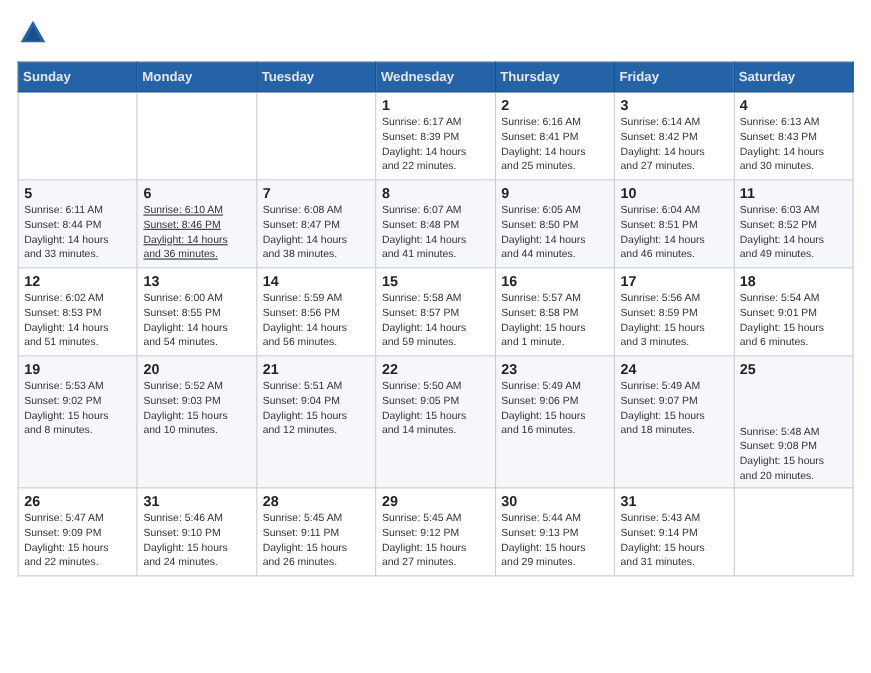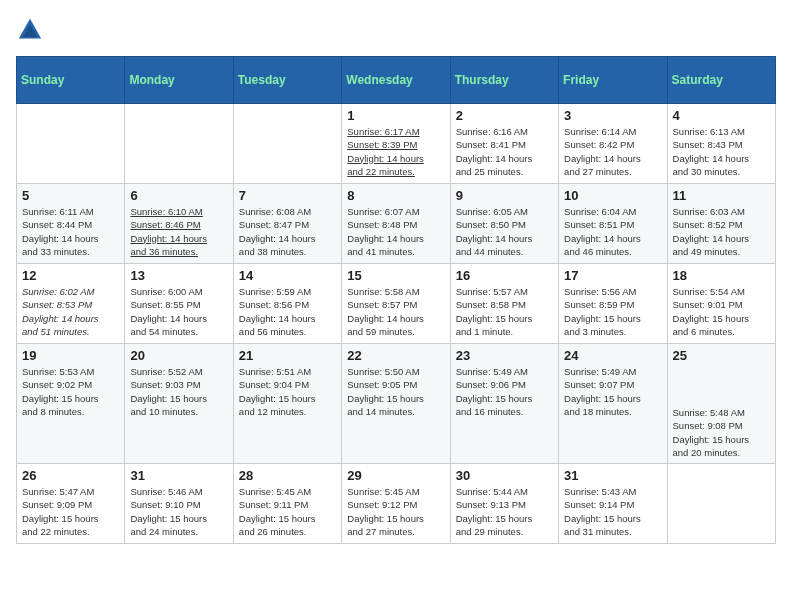--- a/index.html
+++ b/index.html
@@ -54,24 +54,24 @@
       color: #333;
       margin-top: 2px;
     }
     table {
       width: 100%;
       border-collapse: collapse;
       table-layout: fixed;
     }
     thead th {
       background-color: #2563a8;
-      color: #86efac;
+      color: #e5e5e5;
       font-size: 12px;
       font-weight: bold;
-      padding: 16px 4px;
+      padding: 6px 4px;
       text-align: left;
       border: 1px solid #1a4f8a;
     }
     tbody td {
       border: 1px solid #ccc;
       vertical-align: top;
       padding: 4px 5px;
       height: 80px;
       font-size: 10px;
       color: #222;
@@ -128,21 +128,21 @@
         <th>Saturday</th>
       </tr>
   </thead>
   <tbody id="calendar-body">
   <tr>
         <td class="empty-cell"></td>
         <td class="empty-cell"></td>
         <td class="empty-cell"></td>
         <td>
           <span class="day-num">1</span>
-          <div class="day-info" style="white-space: pre-line; text-decoration: underline;">Sunrise: 6:17 AM
+          <div class="day-info" style="white-space: pre-line;">Sunrise: 6:17 AM
 Sunset: 8:39 PM
 Daylight: 14 hours
 and 22 minutes.</div>
         </td>
         <td>
           <span class="day-num">2</span>
           <div class="day-info" style="white-space: pre-line;">Sunrise: 6:16 AM
 Sunset: 8:41 PM
 Daylight: 14 hours
 and 25 minutes.</div>
@@ -209,21 +209,21 @@
           <span class="day-num">11</span>
           <div class="day-info" style="white-space: pre-line;">Sunrise: 6:03 AM
 Sunset: 8:52 PM
 Daylight: 14 hours
 and 49 minutes.</div>
         </td>
       </tr>
       <tr>
         <td>
           <span class="day-num">12</span>
-          <div class="day-info" style="white-space: pre-line; font-style: italic;">Sunrise: 6:02 AM
+          <div class="day-info" style="white-space: pre-line;">Sunrise: 6:02 AM
 Sunset: 8:53 PM
 Daylight: 14 hours
 and 51 minutes.</div>
         </td>
         <td>
           <span class="day-num">13</span>
           <div class="day-info" style="white-space: pre-line;">Sunrise: 6:00 AM
 Sunset: 8:55 PM
 Daylight: 14 hours
 and 54 minutes.</div>

